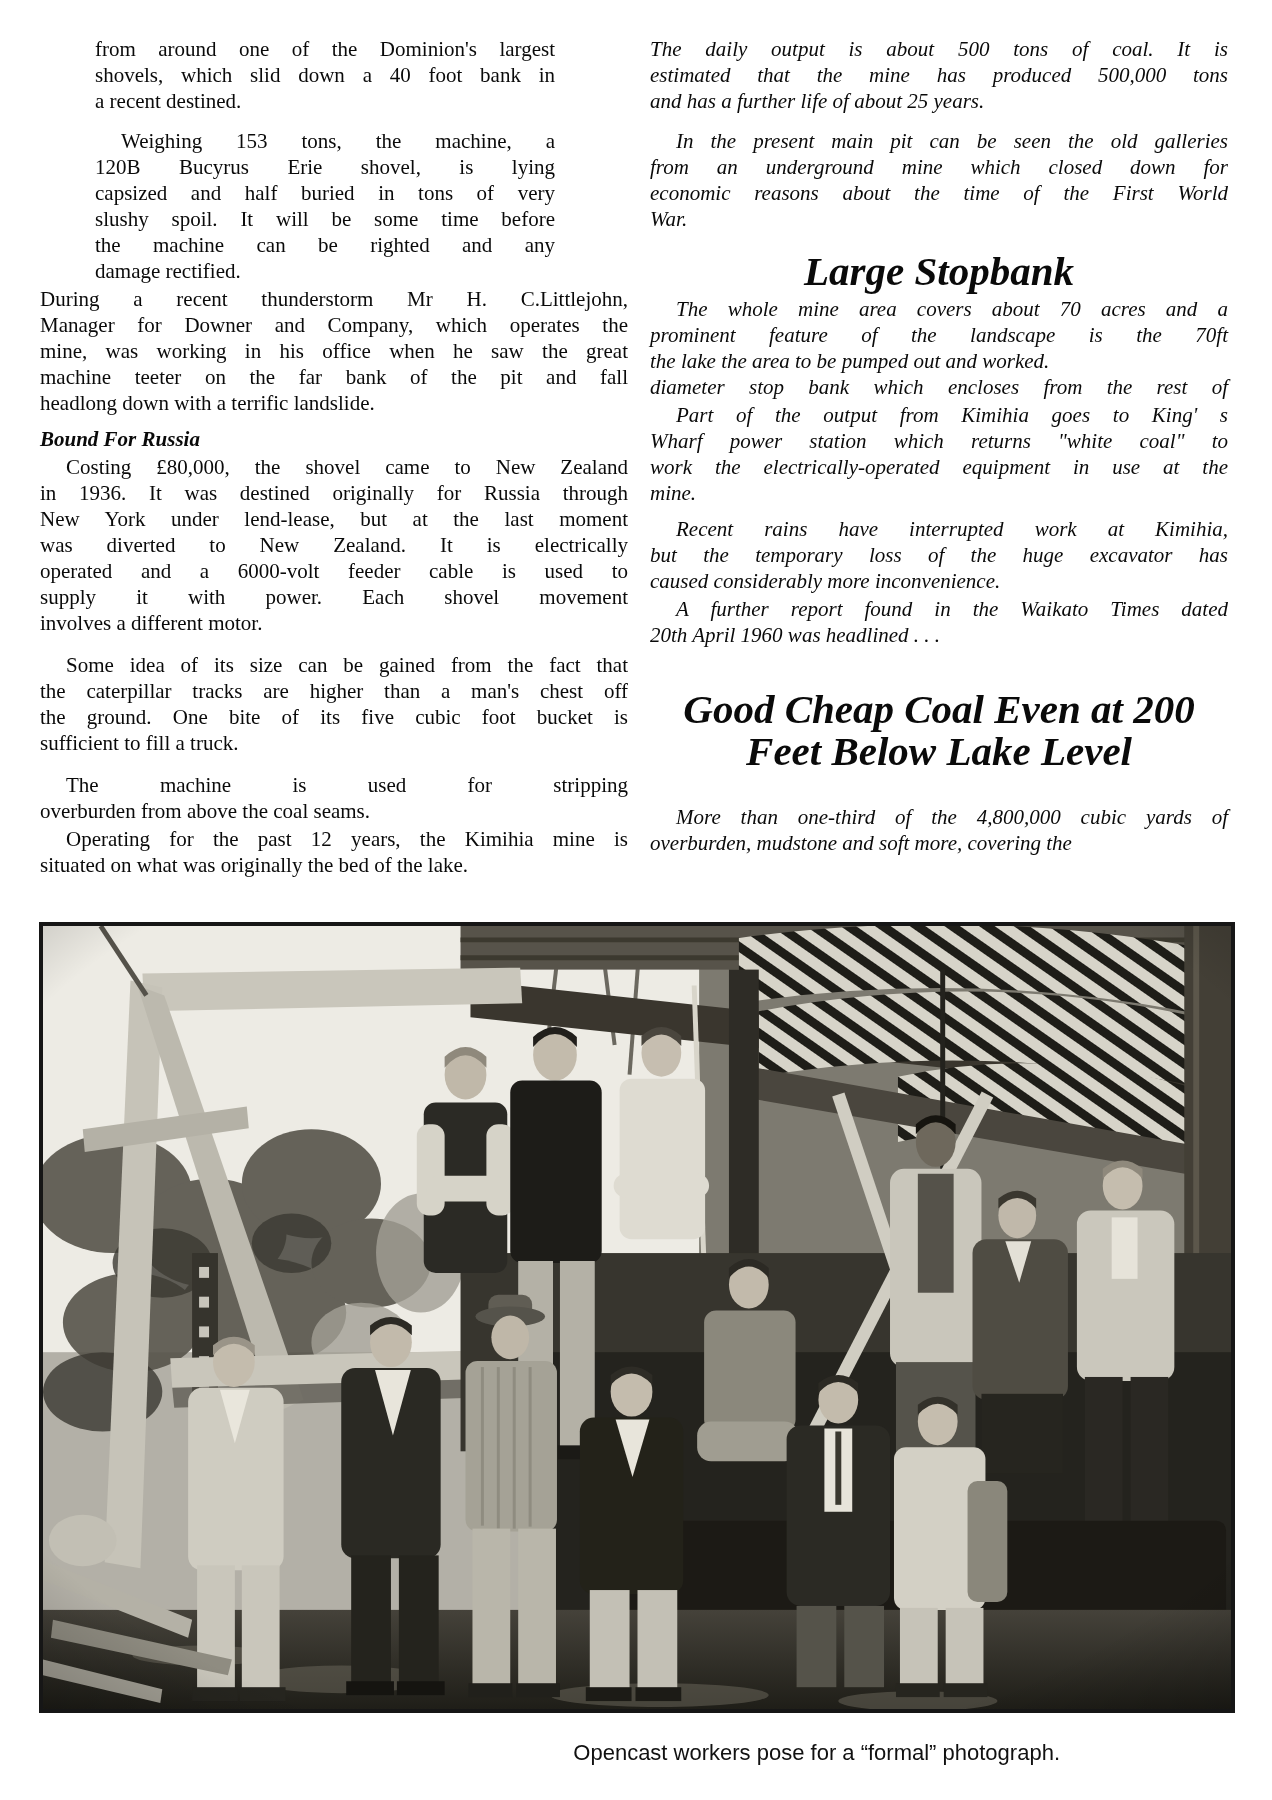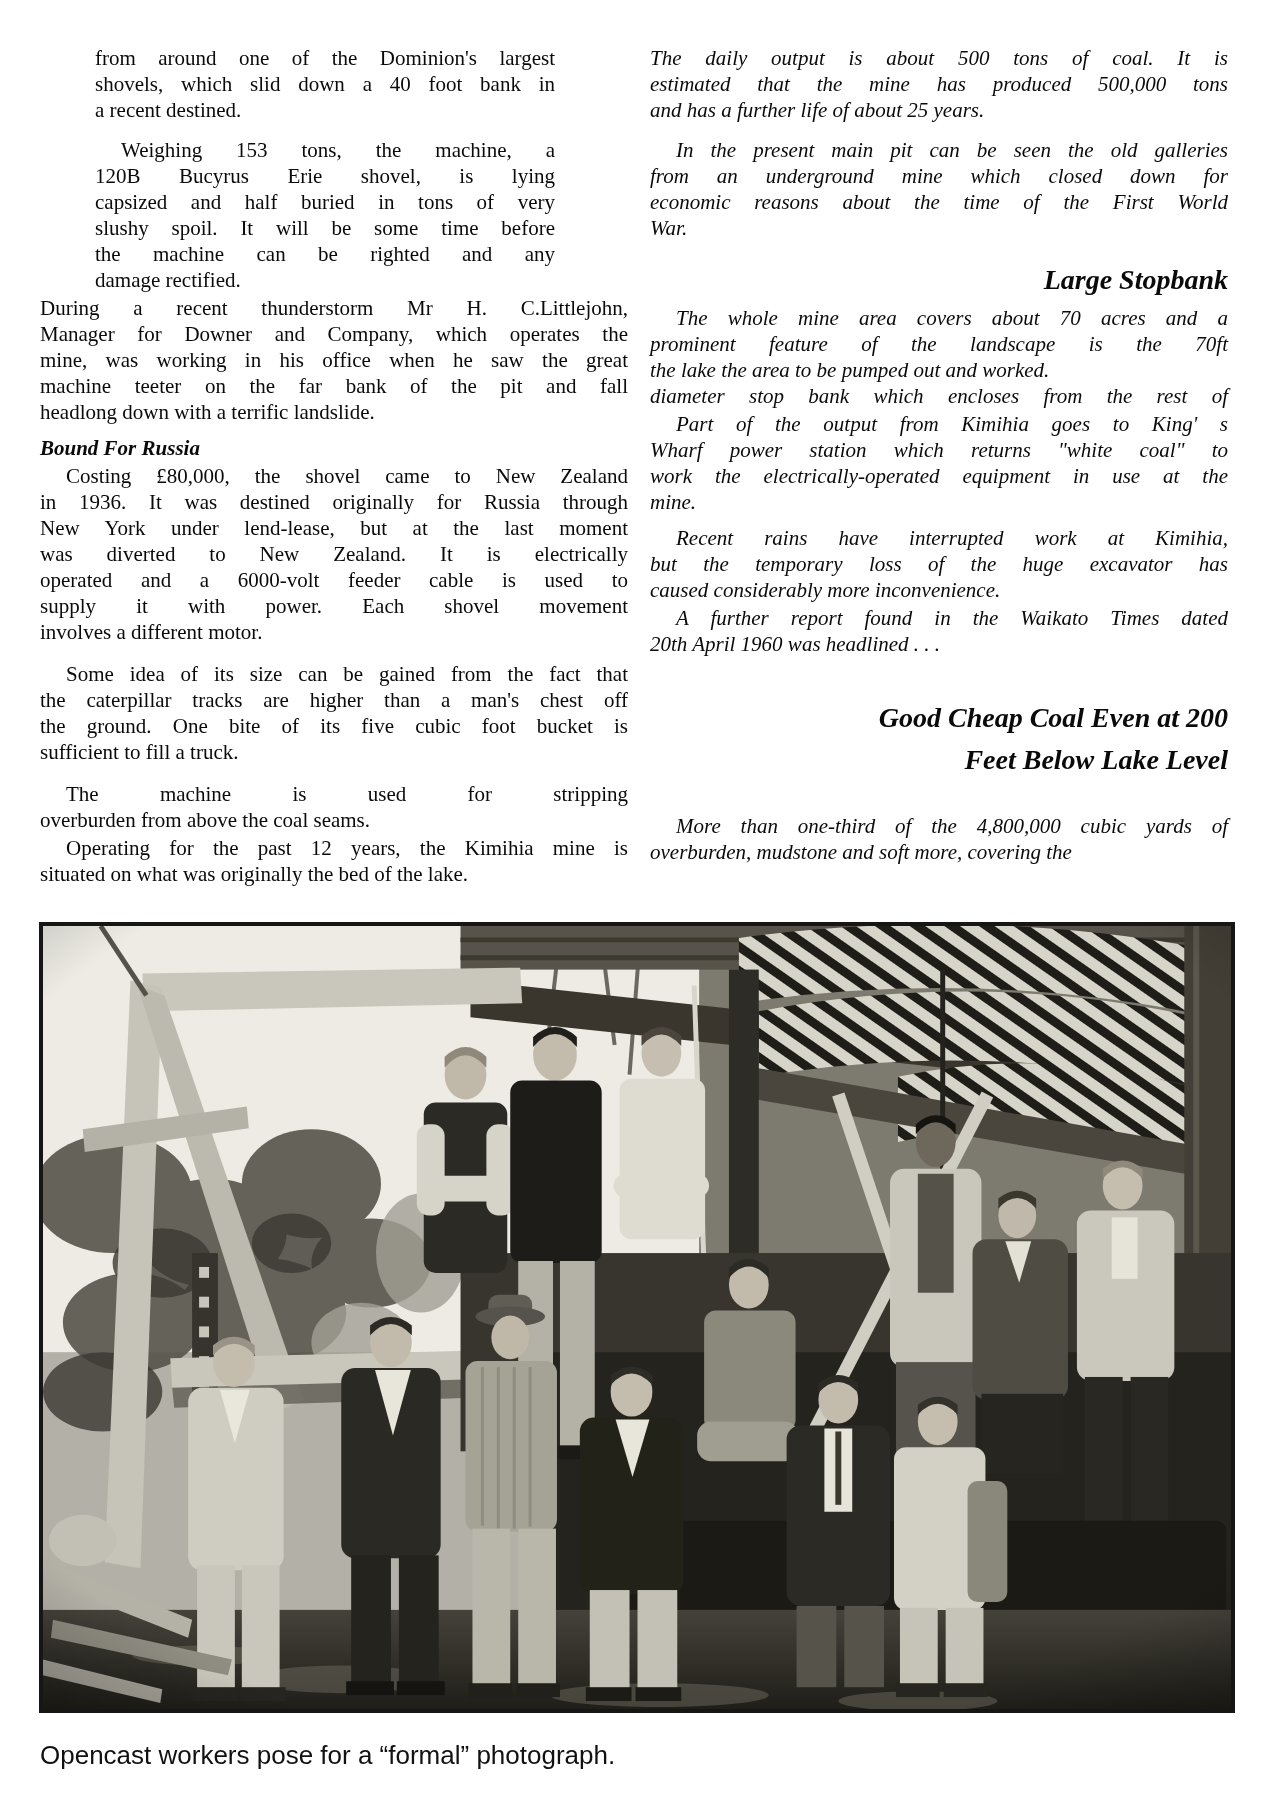--- a/index.html
+++ b/index.html
@@ -1,39 +1,39 @@
 <!DOCTYPE html>
 <html><head>
 <meta charset="utf-8">
 <style>
   html,body{margin:0;padding:0;}
   body{
     width:1272px;height:1800px;position:relative;background:#ffffff;
     font-family:"Liberation Serif","DejaVu Serif",serif;color:#0a0a0a;
     overflow:hidden;
   }
-  .col{position:absolute;top:36px;font-size:21px;line-height:26px;margin-top:9px;}
+  .col{position:absolute;top:36px;font-size:21px;line-height:26px;}
   .col-left{left:40px;width:588px;}
   .col-right{left:650px;width:578px;font-style:italic;}
   .ln{text-align:justify;text-align-last:justify;text-justify:inter-word;white-space:normal;}
   .ln-last{text-align-last:left;}
   .pl{padding-left:26px;}
   .quote{margin-left:55px;width:460px;}
   .h-small{font-weight:bold;font-style:italic;}
-  .h-center{font-weight:bold;font-size:28px;line-height:42px;text-align:right;}
+  .h-center{font-weight:bold;font-size:41px;line-height:42px;text-align:center;}
   .g2{margin-top:2px}.g4{margin-top:4px}.g10{margin-top:10px}.g14{margin-top:14px}
   .g16{margin-top:16px}.g18{margin-top:18px}.g32{margin-top:32px}.g40{margin-top:40px}
   .photo-frame{
     position:absolute;left:39px;top:922px;width:1196px;height:791px;
     border:4px solid #161616;box-sizing:border-box;background:#b3b0a7;overflow:hidden;
   }
   .photo-frame svg{display:block;width:100%;height:100%;}
   .caption{
-    position:absolute;left:40px;top:1740px;width:1020px;text-align:left;
-    font-family:"Liberation Sans","DejaVu Sans",sans-serif;font-size:26px;color:#111;
+    position:absolute;left:40px;top:1740px;width:1020px;text-align:right;
+    font-family:"Liberation Sans","DejaVu Sans",sans-serif;font-size:22px;color:#111;
   }
 </style>
 </head>
 <body>
 
 <div class="col col-left">
     <div class="quote">
       <div class="ln">from around one of the Dominion's largest</div>
       <div class="ln">shovels, which slid down a 40 foot bank in</div>
       <div class="ln ln-last">a recent destined.</div>

